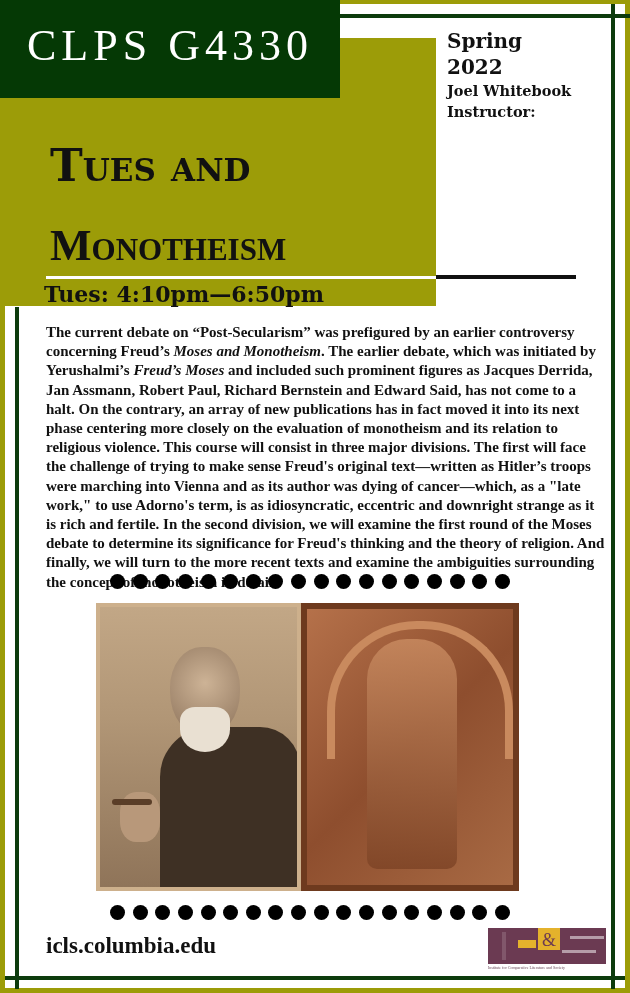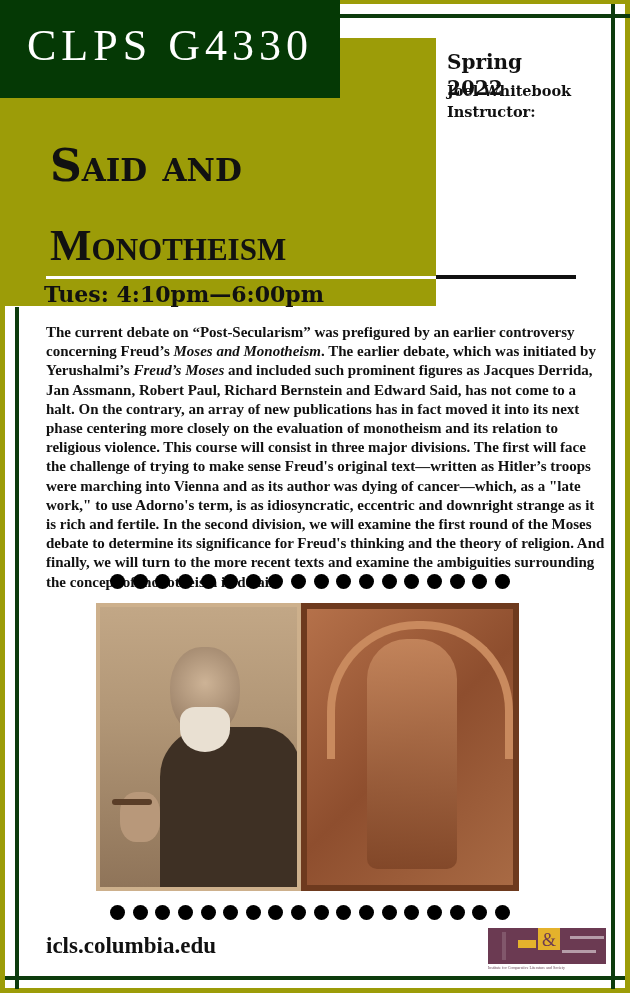--- a/index.html
+++ b/index.html
@@ -36,21 +36,21 @@
     .title-1 { top: 140px; font-size: 44px; }
     .title-2 { top: 220px; font-size: 44px; font-family: Liberation Serif, serif; }
     .white-rule { left: 46px; top: 276px; width: 390px; height: 3px; background: #ffffff; }
     .black-rule { left: 436px; top: 275px; width: 140px; height: 4px; background: #111111; }
     .time-line {
       left: 44px; top: 281px; font-size: 22px; font-weight: bold; color: #111111;
       font-family: "DejaVu Serif", serif;
     }
 
     
-    .semester { left: 447px; top: 28px; font-size: 20px; font-weight: bold; color: #111; line-height: 26px; margin-top: 21px; }
+    .semester { left: 447px; top: 28px; font-size: 20px; font-weight: bold; color: #111; line-height: 26px; }
     .instructor { left: 447px; top: 80px; font-size: 14.5px; font-weight: bold; color: #111; line-height: 21px; }
 
     
     .body-text {
       left: 46px; top: 323px; width: 560px;
       font-family: "Liberation Serif", serif; font-weight: bold;
       font-size: 15px; line-height: 19.2px; color: #111111;
     }
     .body-text i { font-style: italic; }
 
@@ -121,25 +121,25 @@
 <div class="abs olive-frame-bottom"></div>
 <div class="abs olive-frame-left"></div>
 <div class="abs green-h-top"></div>
 <div class="abs green-v-right"></div>
 <div class="abs green-h-bottom"></div>
 <div class="abs green-v-left"></div>
 
 <div class="abs olive-block"></div>
 <div class="abs green-block"></div>
 <div class="abs course-code">CLPS G4330</div>
-<div class="abs title-line title-1">Said and</div>
+<div class="abs title-line title-1">Tues and</div>
 <div class="abs title-line title-2">Monotheism</div>
 <div class="abs white-rule"></div>
 <div class="abs black-rule"></div>
-<div class="abs time-line">Tues: 4:10pm—6:00pm</div>
+<div class="abs time-line">Tues: 4:10pm—6:50pm</div>
 
 <div class="abs semester">
   <div>Spring</div>
   <div>2022</div>
 </div>
 <div class="abs instructor">
   <div>Joel Whitebook</div>
   <div>Instructor:</div>
 </div>
 

